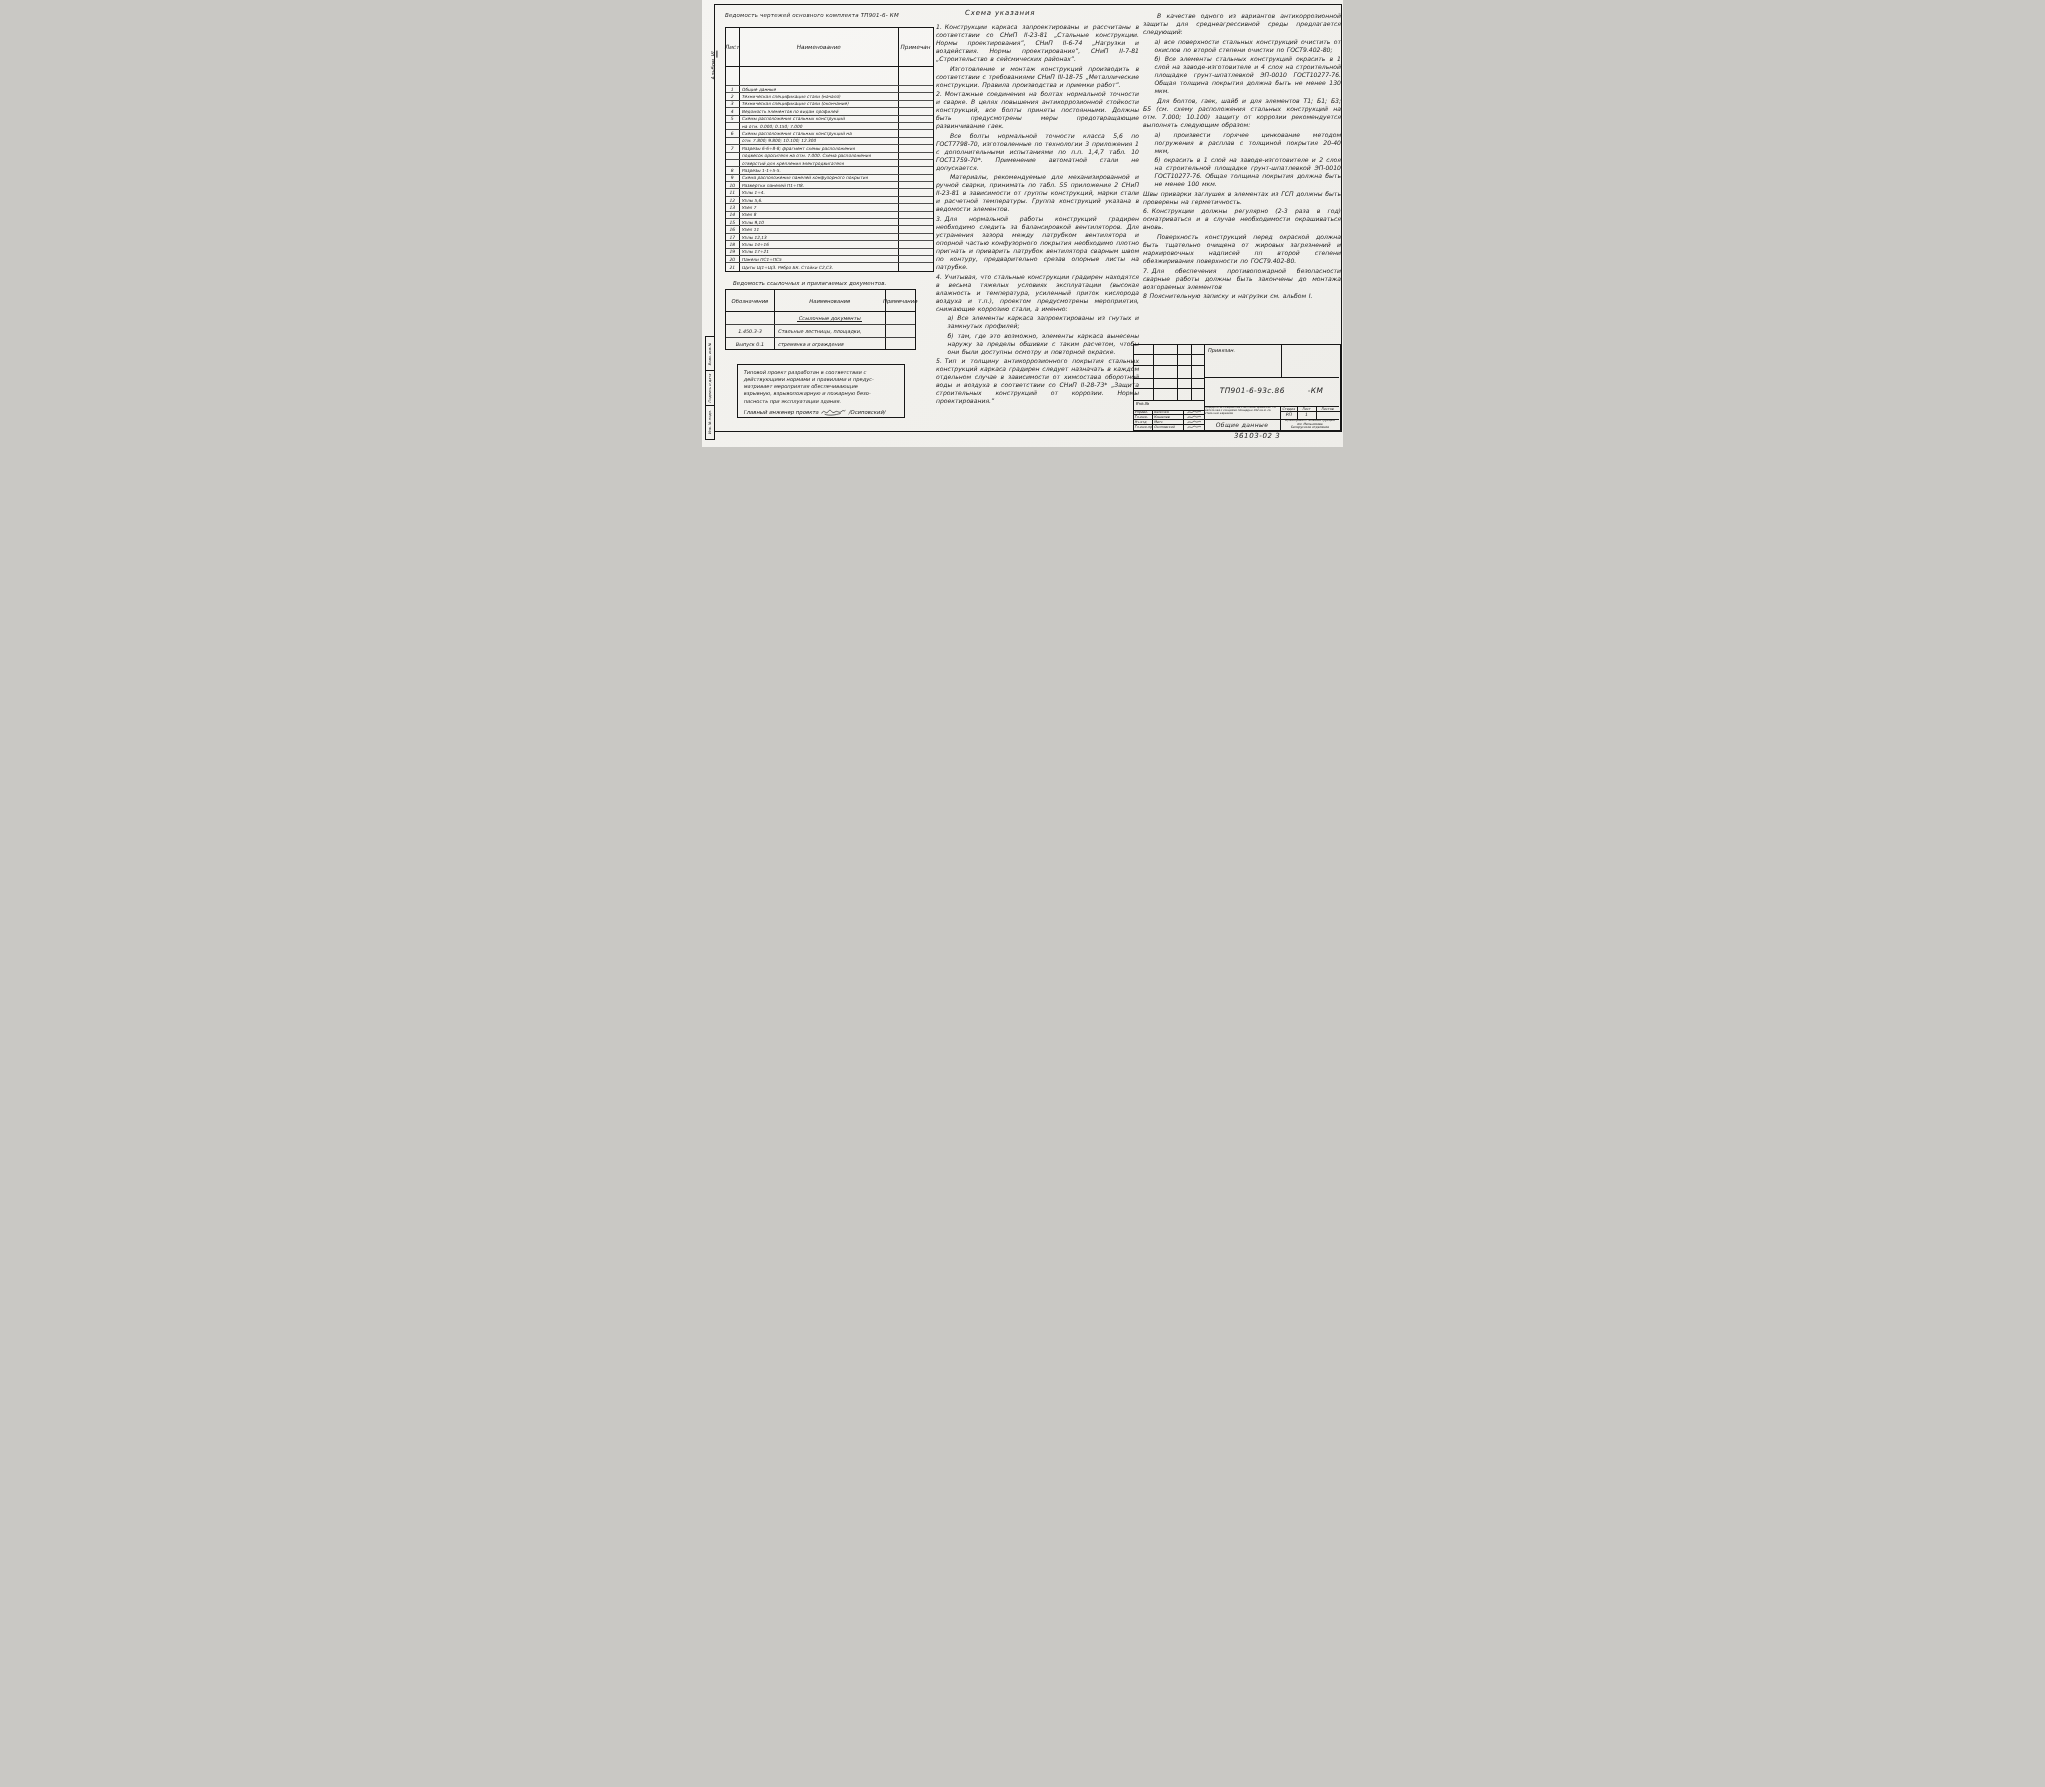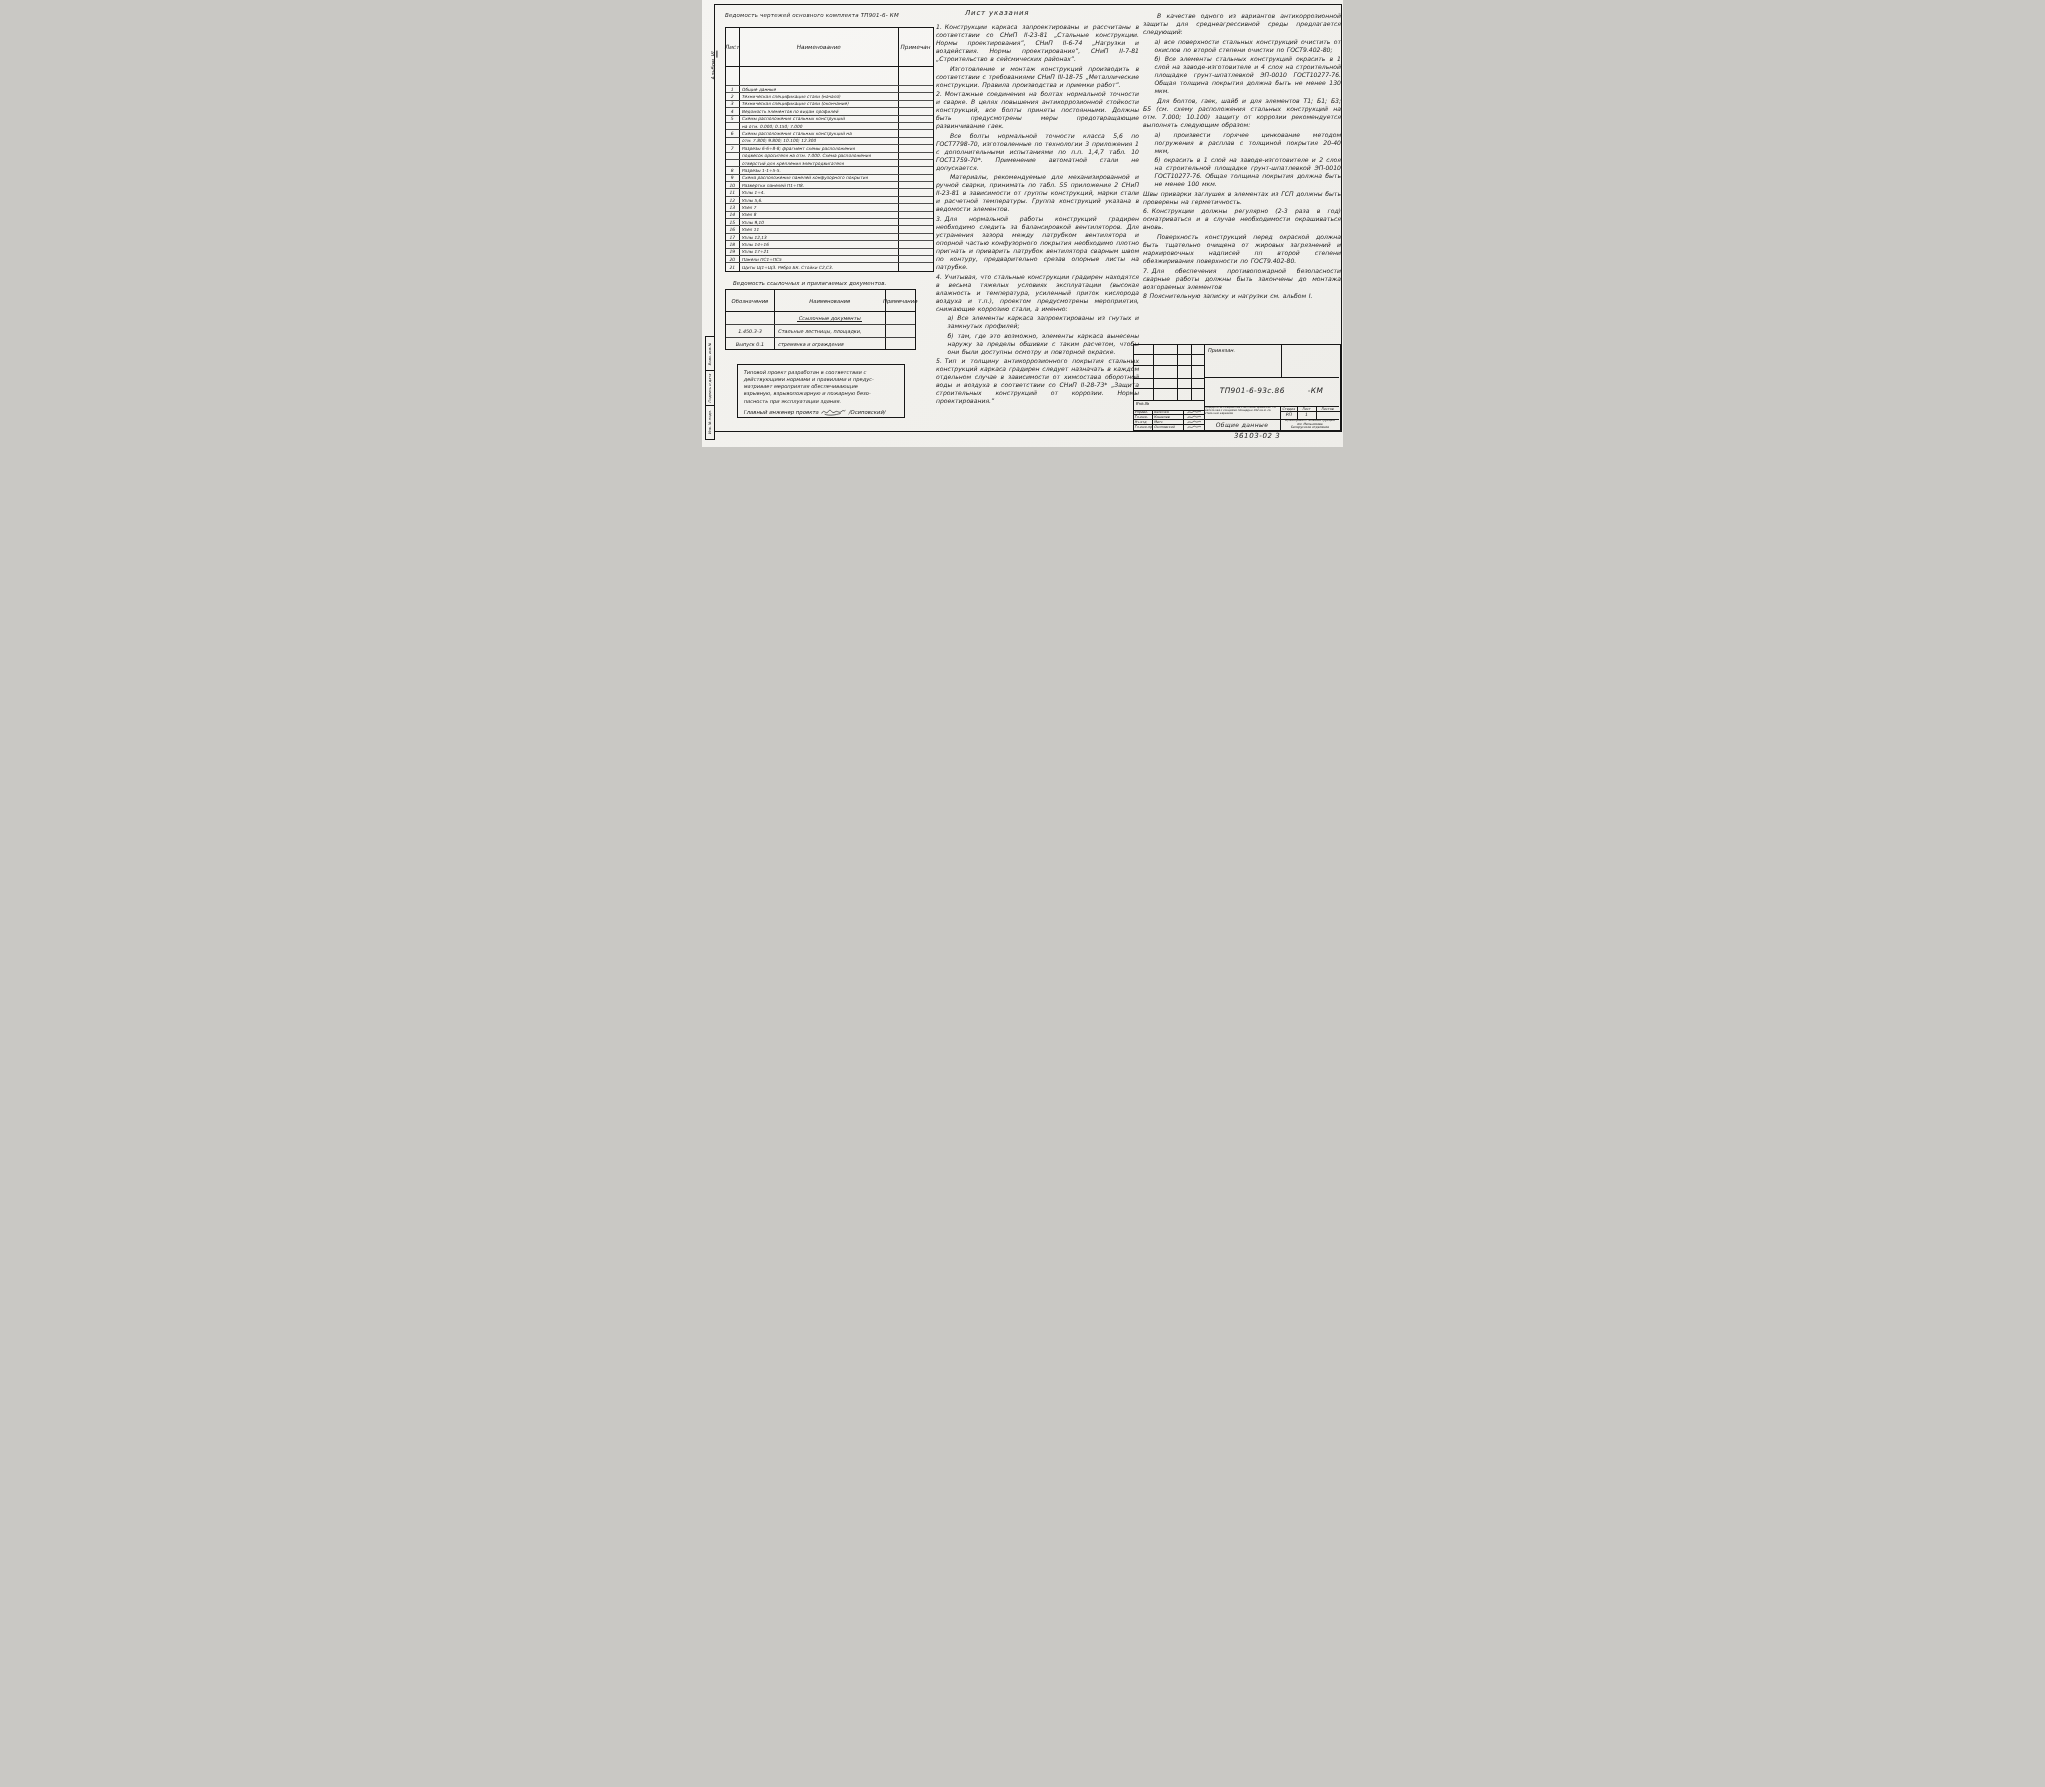--- a/index.html
+++ b/index.html
@@ -318,21 +318,21 @@
       </div>
     <div class="sig-line">
       <span>Главный инженер проекта</span>
       <svg class="sig-svg" width="25" height="9.8" viewBox="0 0 62 24">
         <path d="M2 15 C8 2 12 22 19 10 C24 2 27 19 35 12 C41 7 45 18 52 10 C55 6 58 12 60 9 M10 18 C20 22 34 20 48 16" fill="none" stroke="#1b1b1b" stroke-width="1.6" stroke-linecap="round"></path>
       </svg>
       <span>/Осиповский/</span>
     </div>
   </div>
 
-  <div class="gtitle">Лист указания</div>
+  <div class="gtitle">Схема указания</div>
   <div class="col col1">
 
   <p class="para p-num">1. Конструкции каркаса запроектированы и рассчитаны в соответствии со СНиП II-23-81 „Стальные конструкции. Нормы проектирования”, СНиП II-6-74 „Нагрузки и воздействия. Нормы проектирования”, СНиП II-7-81 „Строительство в сейсмических районах”.</p>
       <p class="para p-ind">Изготовление и монтаж конструкций производить в соответствии с требованиями СНиП III-18-75 „Металлические конструкции. Правила производства и приемки работ”.</p>
       <p class="para p-num">2. Монтажные соединения на болтах нормальной точности и сварке. В целях повышения антикоррозионной стойкости конструкций, все болты приняты постоянными. Должны быть предусмотрены меры предотвращающие развинчивание гаек.</p>
       <p class="para p-ind">Все болты нормальной точности класса 5,6 по ГОСТ7798-70, изготовленные по технологии 3 приложения 1 с дополнительными испытаниями по п.п. 1,4,7 табл. 10 ГОСТ1759-70*. Применение автоматной стали не допускается.</p>
       <p class="para p-ind">Материалы, рекомендуемые для механизированной и ручной сварки, принимать по табл. 55 приложения 2 СНиП II-23-81 в зависимости от группы конструкций, марки стали и расчетной температуры. Группа конструкций указана в ведомости элементов.</p>
       <p class="para p-num">3. Для нормальной работы конструкций градирен необходимо следить за балансировкой вентиляторов. Для устранения зазора между патрубком вентилятора и опорной частью конфузорного покрытия необходимо плотно пригнать и приварить патрубок вентилятора сварным швом по контуру, предварительно срезав опорные листы на патрубке.</p>
       <p class="para p-num">4. Учитывая, что стальные конструкции градирен находятся в весьма тяжелых условиях эксплуатации (высокая влажность и температура, усиленный приток кислорода воздуха и т.п.), проектом предусмотрены мероприятия, снижающие коррозию стали, а именно:</p>
       <p class="para p-sub">а) Все элементы каркаса запроектированы из гнутых и замкнутых профилей;</p>

